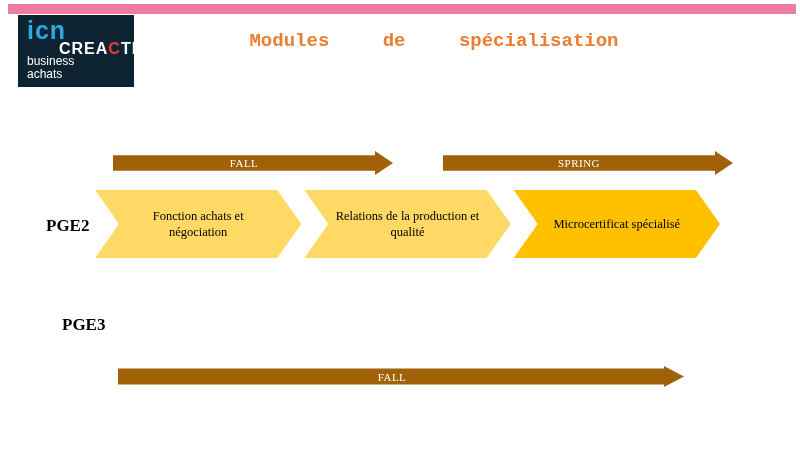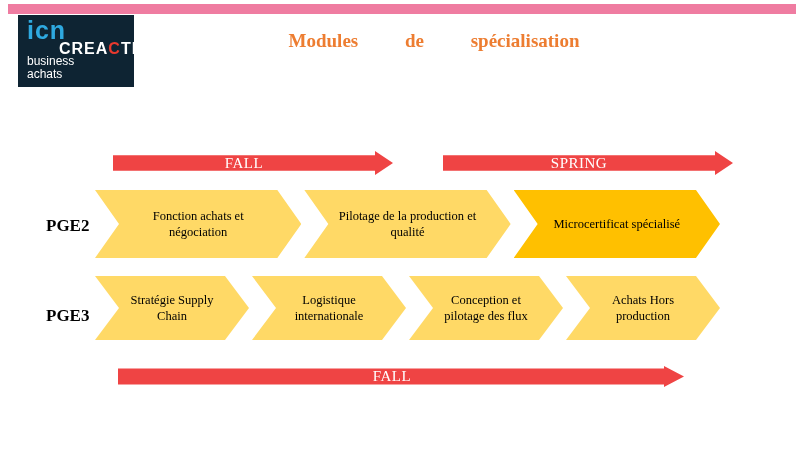--- a/index.html
+++ b/index.html
@@ -12,39 +12,39 @@
   
   .logo{position:absolute;left:18px;top:15px;width:116px;height:72px;background:#0E2433;
         color:#fff;font-family:"Liberation Sans",sans-serif;box-sizing:border-box;
         padding:3px 0 0 9px;}
   .logo .icn{color:#2EA9E0;font-weight:bold;font-size:25px;line-height:25px;letter-spacing:1px;}
   .logo .l2{font-size:16px;font-weight:bold;letter-spacing:1px;line-height:12px;text-transform:uppercase;margin-left:32px;}
   .logo .l3{font-size:12px;font-weight:normal;line-height:13px;}
   .logo .red{color:#E8392E;}
 
   
-  .title{position:absolute;left:130px;top:30px;width:608px;color:#ED7D31;font-weight:bold;font-size:19px;}
+  .title{position:absolute;left:130px;top:30px;width:608px;color:#ED7D31;font-weight:bold;font-size:19px;font-family:Liberation Mono, monospace;}
   .title .t1{text-align:center;word-spacing:42px;margin-bottom:9px;}
   .title .t2{text-align:justify;text-align-last:justify;}
 
   
-  .garrow{position:absolute;background:#ef4444;color:#fff;font-size:15px;letter-spacing:.5px;
+  .garrow{position:absolute;background:#a16207;color:#fff;font-size:11px;letter-spacing:.5px;
           display:flex;align-items:center;justify-content:center;box-sizing:border-box;
           padding-right:18px;}
   .fall-top{left:113px;top:151px;width:280px;height:24px;
      clip-path:polygon(0 18%,calc(100% - 18px) 18%,calc(100% - 18px) 0,100% 50%,calc(100% - 18px) 100%,calc(100% - 18px) 82%,0 82%);}
   .spring-top{left:400px;top:151px;width:290px;height:24px;
      clip-path:polygon(0 18%,calc(100% - 18px) 18%,calc(100% - 18px) 0,100% 50%,calc(100% - 18px) 100%,calc(100% - 18px) 82%,0 82%);margin-left:43px;}
   .fall-bottom{left:118px;top:366px;width:566px;height:21px;
      clip-path:polygon(0 12%,calc(100% - 20px) 12%,calc(100% - 20px) 0,100% 50%,calc(100% - 20px) 100%,calc(100% - 20px) 88%,0 88%);}
 
   
   .rowlabel{position:absolute;left:46px;width:60px;font-size:17px;font-weight:bold;}
   .rl1{top:216px;}
-  .rl2{top:306px;}
+  .rl2{top:315px;margin-left:16px;}
 
   
   .chevrow{position:absolute;left:95px;width:625px;display:flex;gap:3px;}
   .row1{top:190px;}
   .row2{top:276px;}
   .chev{flex:1;height:68px;background:#FFD966;box-sizing:border-box;
         clip-path:polygon(0 0,calc(100% - 24px) 0,100% 50%,calc(100% - 24px) 100%,0 100%,24px 50%);
         display:flex;align-items:center;justify-content:center;text-align:center;
         font-size:12.5px;line-height:1.3;padding:0 27px;}
   .row2 .chev{height:64px;}
@@ -74,40 +74,26 @@
   <div class="garrow spring-top">
     <span>SPRING</span>
   </div>
 
   <div class="rowlabel rl1">PGE2</div>
   <div class="chevrow row1">
     <div class="chev">
       <span>Fonction achats et négociation</span>
     </div>
     <div class="chev">
-      <span>Pilotage de la production et qualité</span>
+      <span>Relations de la production et qualité</span>
     </div>
     <div class="chev hl">
       <span>Microcertificat spécialisé</span>
     </div>
   </div>
 
   <div class="rowlabel rl2">PGE3</div>
-  <div class="chevrow row2">
-    <div class="chev">
-      <span>Stratégie Supply Chain</span>
-    </div>
-    <div class="chev">
-      <span>Logistique internationale</span>
-    </div>
-    <div class="chev">
-      <span>Conception et pilotage des flux</span>
-    </div>
-    <div class="chev">
-      <span>Achats Hors production</span>
-    </div>
-  </div>
 
   <div class="garrow fall-bottom">
     <span>FALL</span>
   </div>
 
 </div>
 
 </body></html>

